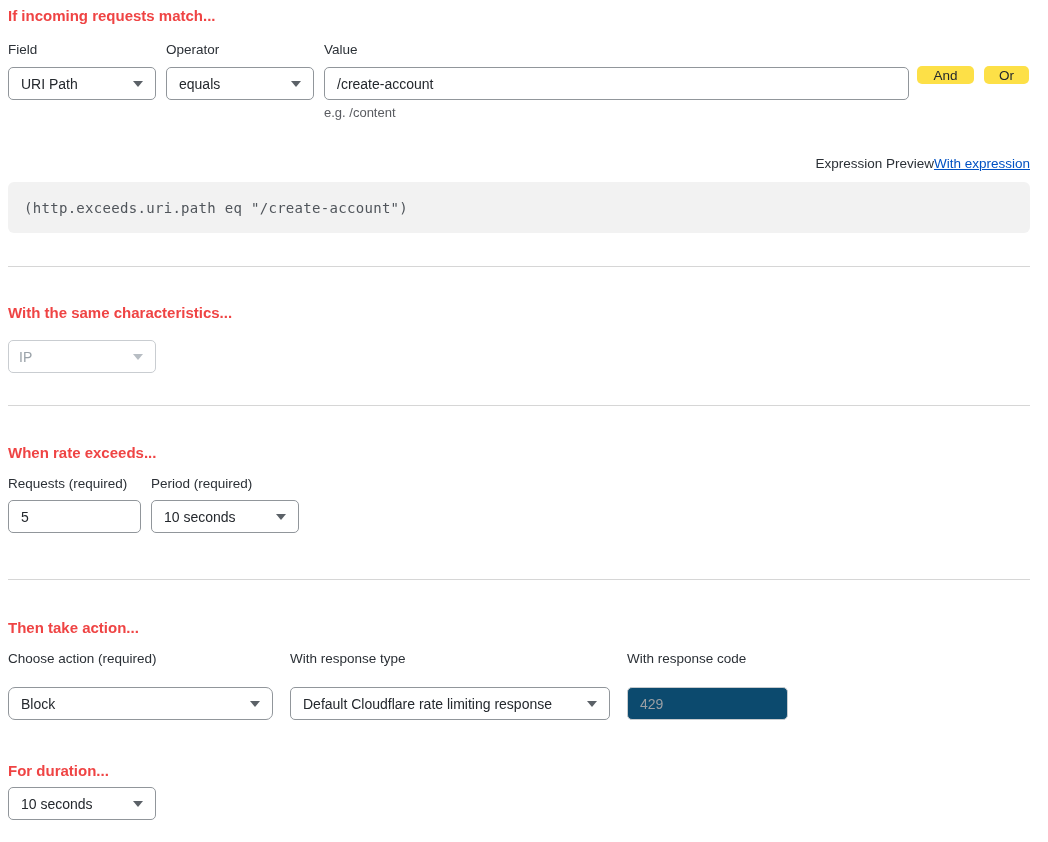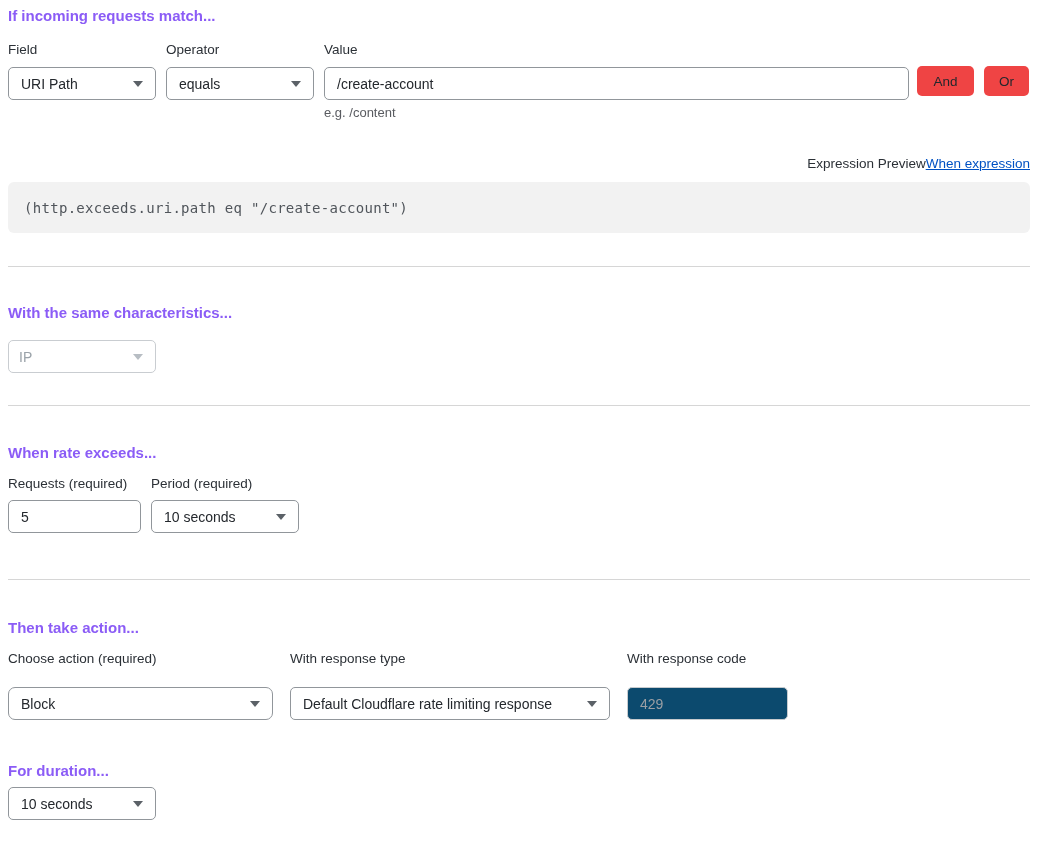--- a/index.html
+++ b/index.html
@@ -8,21 +8,21 @@
     width: 1048px; height: 842px;
     background: #ffffff;
     font-family: "Liberation Sans", sans-serif;
     color: #24282d;
     overflow: hidden;
   }
   .container { width: 1022px; margin-left: 8px; }
 
   .section-heading {
     font-size: 15px; font-weight: 700; line-height: 16px;
-    color: #8b5cf6; margin: 0;
+    color: #ef4444; margin: 0;
   }
   #heading-match { padding-top: 8px; }
 
   .fields-row { display: flex; gap: 10px; align-items: flex-start; margin-top: 19px; }
   .group { display: flex; flex-direction: column; justify-content: center; }
   .field-label {
     font-size: 13.5px; line-height: 14px; color: #2b3036;
     margin-bottom: 10px; display: block;
   }
 
@@ -49,22 +49,22 @@
   .w133 { width: 133px; }
   .w265 { width: 265px; border-radius: 7px; }
   .w320 { width: 320px; }
   .w161 { width: 161px; }
   .value-group { width: 585px; }
 
   .hint { font-size: 13px; line-height: 14px; color: #595b60; margin-top: 6px; }
 
   .logic-buttons { display: flex; gap: 10px; padding-top: 23px; }
   .logic-btn {
-    height: 30px; border: none; border-radius: 5px;
-    background: #ef4444; color: #24282d; font-size: 13.5px;
+    height: 18px; border: none; border-radius: 5px;
+    background: #fde047; color: #24282d; font-size: 13.5px;
     font-family: "Liberation Sans", sans-serif; cursor: pointer;
   }
   .logic-btn.and { width: 57px; }
   .logic-btn.or { width: 45px; }
 
   .expr-header {
     display: flex; justify-content: flex-end; align-items: flex-end;
     margin-top: 36px;
   }
   .expr-label { font-size: 13.5px; line-height: 16px; color: #2b3036; }
@@ -134,21 +134,21 @@
     </div>
 
     <div class="logic-buttons" style="margin-left:-2px;">
       <button class="logic-btn and">And</button>
       <button class="logic-btn or">Or</button>
     </div>
   </div>
 
   <div class="expr-header">
     <span class="expr-label">Expression Preview</span>
-    <a class="expr-link">When expression</a>
+    <a class="expr-link">With expression</a>
   </div>
   <div class="expr-box">
     <span class="expr-code">(http.exceeds.uri.path eq "/create-account")</span>
   </div>
 
   <hr class="divider divider-1">
 
   <h2 class="section-heading mt-38">With the same characteristics...</h2>
   <div class="select disabled w148 mt-19">
     <span>IP</span>

